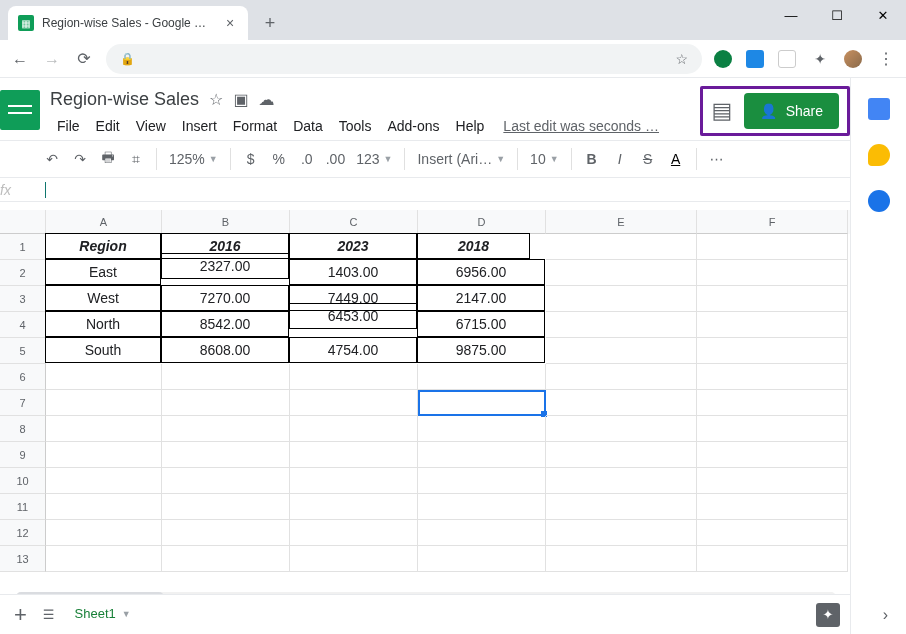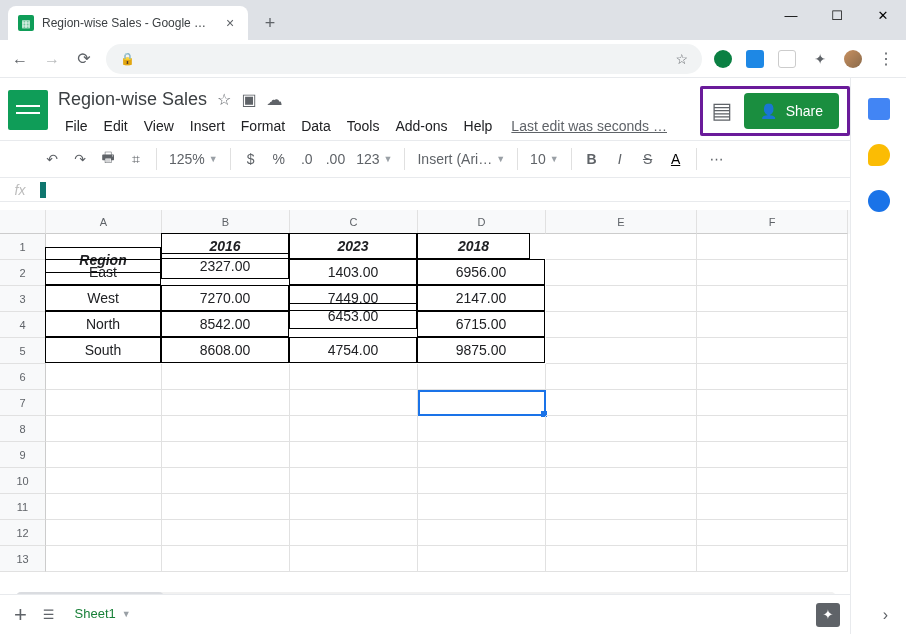--- a/index.html
+++ b/index.html
@@ -12,21 +12,21 @@
 .new-tab{width:28px;height:28px;margin-left:8px;margin-bottom:3px;display:flex;align-items:center;justify-content:center;color:#5f6368;font-size:18px}
 .win-ctrls{position:absolute;right:0;top:0;height:30px;display:flex}
 .win-btn{width:46px;display:flex;align-items:center;justify-content:center;color:#000;font-size:13px}
 .addr-bar{height:38px;background:#fff;display:flex;align-items:center;padding:0 10px;gap:12px;border-bottom:1px solid #e8eaed}
 .nav-btn{width:20px;height:20px;display:flex;align-items:center;justify-content:center;color:#5f6368;font-size:16px}
 .nav-btn.dis{color:#babcbe}
 .omnibox{flex:1;height:30px;background:#f1f3f4;border-radius:15px;display:flex;align-items:center;padding:0 14px;gap:10px;font-size:14px;color:#202124}
 .omnibox .lock{color:#5f6368;font-size:12px}
 .ext-icons{display:flex;align-items:center;gap:14px}
 .ext-ic{width:18px;height:18px;border-radius:3px}
-.header{display:flex;align-items:flex-start;padding:8px 16px 0 8px}
+.header{display:flex;align-items:flex-start;padding:8px 16px 0 0}
 .logo{width:40px;height:40px;background:#0f9d58;border-radius:2px;margin-right:10px;margin-top:4px;position:relative}
 .logo::before,.logo::after{content:"";position:absolute;background:#fff}
 .logo::before{left:8px;right:8px;top:15px;height:2px}
 .logo::after{left:8px;right:8px;top:22px;height:2px}
 .doc-area{flex:1}
 .doc-title-row{display:flex;align-items:center;gap:10px;height:26px}
 .doc-title{font-size:18px;color:#3c4043}
 .title-ic{color:#5f6368;font-size:16px}
 .menubar{display:flex;align-items:center;gap:2px;height:28px;font-size:14px;color:#202124}
 .menu-item{padding:4px 7px;border-radius:3px}
@@ -36,21 +36,21 @@
 .share-btn{background:#1a8e3f;color:#fff;height:36px;padding:0 16px;border-radius:4px;display:flex;align-items:center;gap:8px;font-size:14px;font-weight:500}
 .avatar{width:32px;height:32px;border-radius:50%;background:linear-gradient(135deg,#c89060,#8a6a4a);margin-left:8px}
 .toolbar{height:38px;border-top:1px solid #e8eaed;border-bottom:1px solid #e8eaed;display:flex;align-items:center;padding:0 12px 0 40px;gap:4px;color:#5f6368;font-size:14px}
 .tbtn{min-width:24px;height:26px;display:flex;align-items:center;justify-content:center;padding:0 3px}
 .tsep{width:1px;height:22px;background:#e0e0e0;margin:0 4px}
 .tdrp{display:flex;align-items:center;gap:4px;padding:0 4px}
 .chev{font-size:9px;color:#9aa0a6}
 .side-panel{position:absolute;right:0;top:78px;bottom:0;width:56px;border-left:1px solid #e8eaed;display:flex;flex-direction:column;align-items:center;padding-top:20px;gap:24px;background:#fff}
 .side-ic{width:22px;height:22px;border-radius:3px}
 .fxrow{height:24px;display:flex;align-items:center;border-bottom:1px solid #e8eaed}
-.fx{width:46px;text-align:center;font-style:italic;color:#bdbdbd;font-size:14px;border-right:6px solid #0f766e}
+.fx{width:46px;font-style:italic;color:#bdbdbd;font-size:14px;border-right:1px solid #0f766e}
 .fxin{flex:1;height:100%;border:none;outline:none;padding:0 6px;font-size:13px}
 .grid-wrap{position:absolute;left:0;right:56px;top:210px;bottom:44px;overflow:hidden}
 .col-headers{display:flex;height:24px;background:#f8f9fa}
 .corner{width:46px;border-right:1px solid #e1e1e1;border-bottom:1px solid #ccc;background:#f8f9fa}
 .colh{border-right:1px solid #e1e1e1;border-bottom:1px solid #ccc;display:flex;align-items:center;justify-content:center;color:#5f6368;font-size:11px}
 .grid-body{position:relative}
 .rowh{position:absolute;left:0;width:46px;height:26px;border-right:1px solid #ccc;border-bottom:1px solid #e1e1e1;display:flex;align-items:center;justify-content:center;color:#5f6368;font-size:11px;background:#f8f9fa}
 .cell{position:absolute;height:26px;border-right:1px solid #e1e1e1;border-bottom:1px solid #e1e1e1;display:flex;align-items:center;padding:0 4px;font-size:14px}
 .data-cell{border:1px solid #000;margin:-1px 0 0 -1px;justify-content:center}
 .hdr-cell{font-weight:bold;font-style:italic}
@@ -180,21 +180,21 @@
       <div class="corner"></div>
       <div class="colh" style="width: 116px;">A</div>
       <div class="colh" style="width: 128px;">B</div>
       <div class="colh" style="width: 128px;">C</div>
       <div class="colh" style="width: 128px;">D</div>
       <div class="colh" style="width: 151px;">E</div>
       <div class="colh" style="width: 151px;">F</div>
     </div>
   <div class="grid-body" id="gridbody">
       <div class="rowh" style="top: 0px;">1</div>
-      <div class="cell data-cell hdr-cell" style="left: 46px; top: 14px; width: 116px;">Region</div>
+      <div class="cell data-cell hdr-cell" style="left: 46px; top: 0px; width: 116px;">Region</div>
       <div class="cell data-cell hdr-cell" style="left: 162px; top: 0px; width: 128px;">2016</div>
       <div class="cell data-cell hdr-cell" style="left: 290px; top: 0px; width: 128px;">2023</div>
       <div class="cell data-cell hdr-cell" style="left: 418px; top: 0px; width: 113px;">2018</div>
       <div class="cell" style="left: 546px; top: 0px; width: 151px;"></div>
       <div class="cell" style="left: 697px; top: 0px; width: 151px;"></div>
       <div class="rowh" style="top: 26px;">2</div>
       <div class="cell data-cell" style="left: 46px; top: 26px; width: 116px;">East</div>
       <div class="cell data-cell" style="left: 162px; top: 20px; width: 128px;">2327.00</div>
       <div class="cell data-cell" style="left: 290px; top: 26px; width: 128px;">1403.00</div>
       <div class="cell data-cell" style="left: 418px; top: 26px; width: 128px;">6956.00</div>

